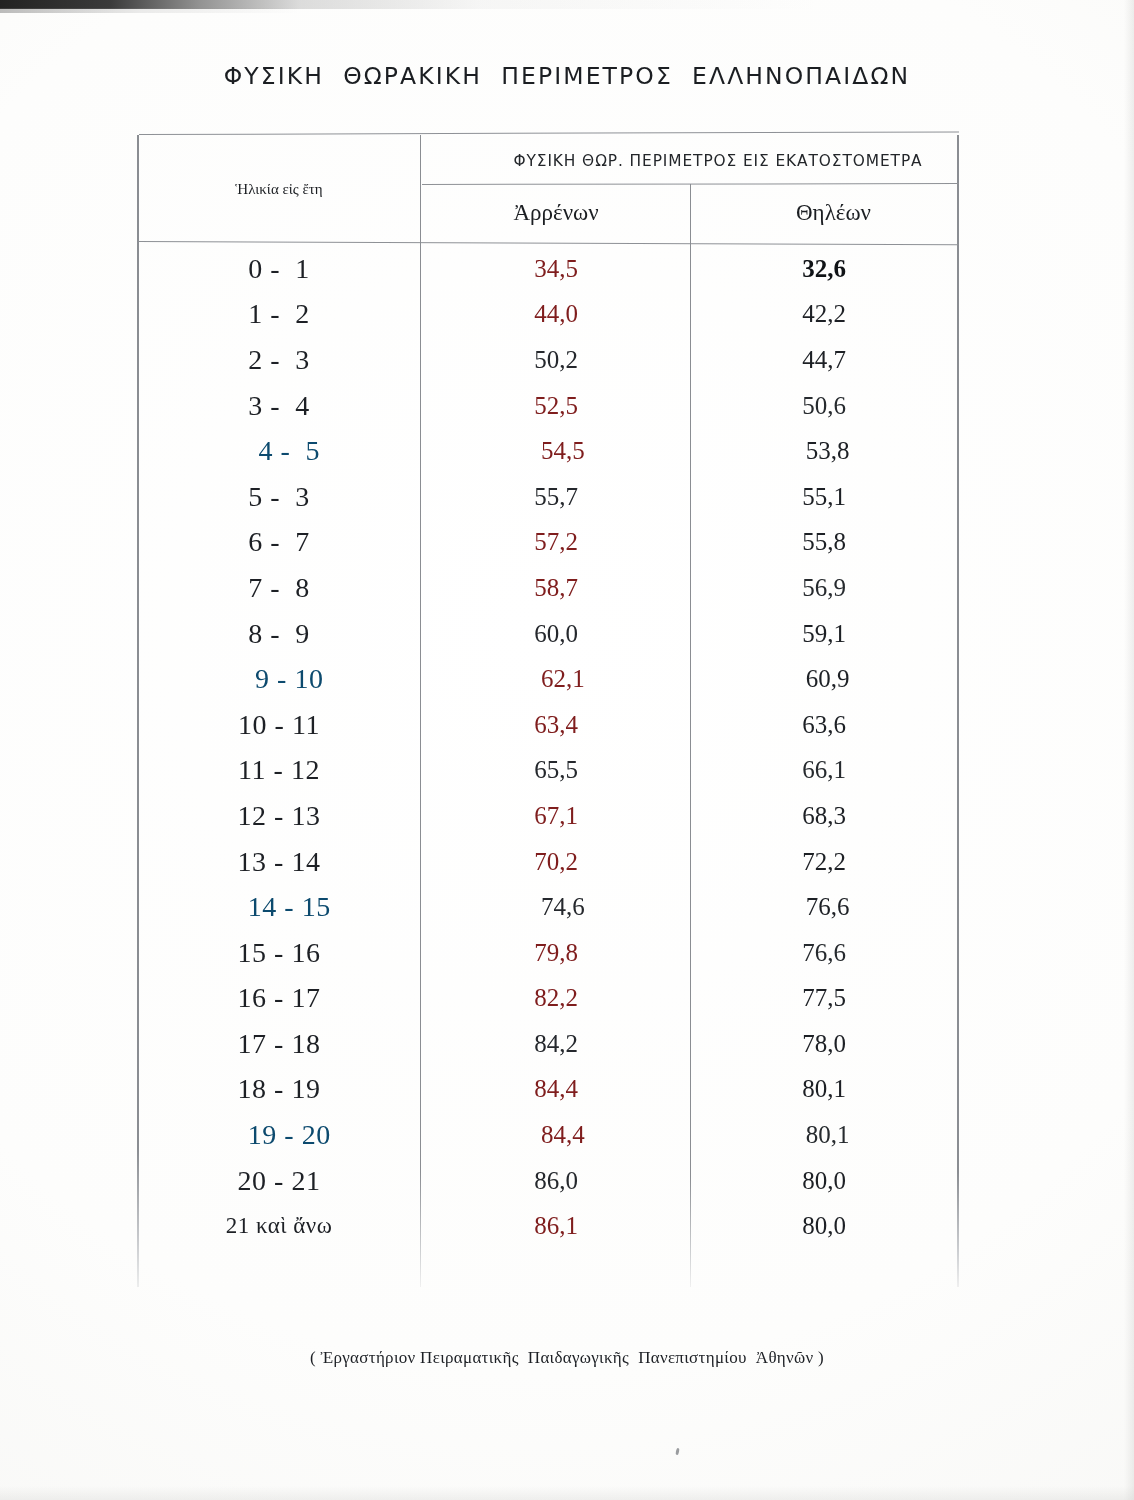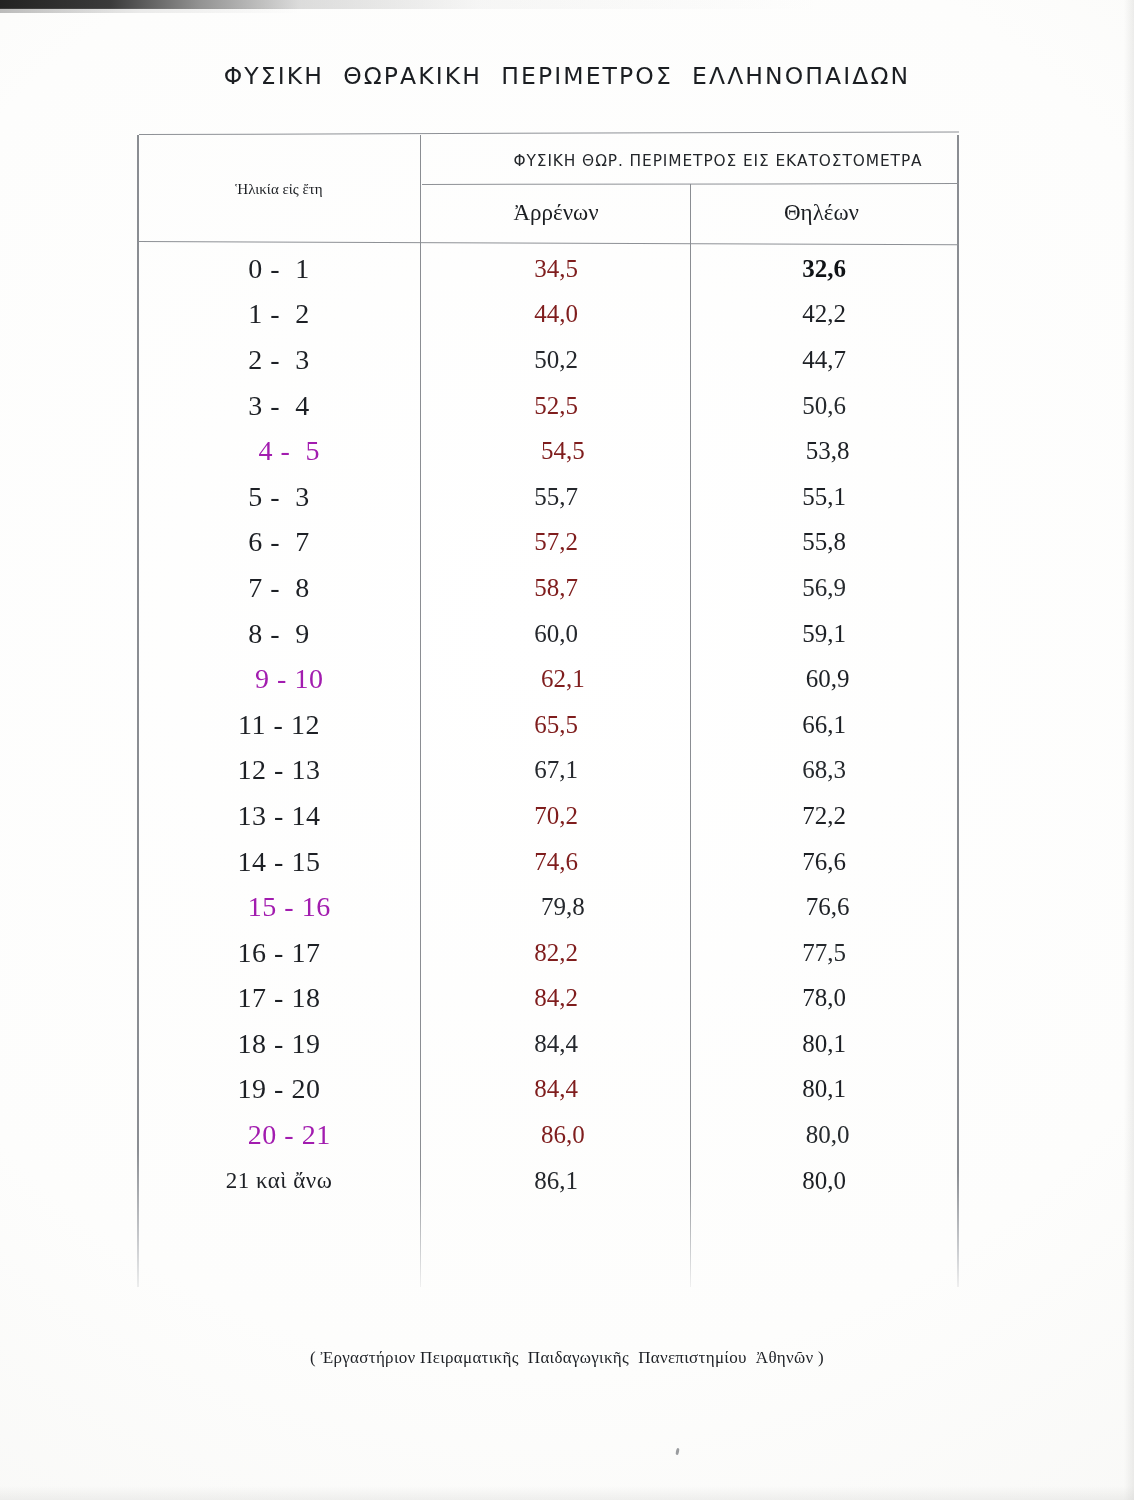--- a/index.html
+++ b/index.html
@@ -141,21 +141,21 @@
     position: absolute;
     top: 51px;
     height: 56px;
     display: flex;
     align-items: center;
     justify-content: center;
     font-size: 23px;
     color: #1b1e22;
   }
   .hdr-male   { left: 285px; width: 268px; }
-  .hdr-female { left: 552px; width: 265px; }
+  .hdr-female { left: 564px; width: 265px; }
 
   
   .rows {
     position: absolute;
     left: 0;
     top: 112px;
     width: 822px;
   }
   .row {
     position: relative;
@@ -182,21 +182,21 @@
     text-align: center;
     font-size: 25px;
     color: #1d2025;
   }
   .row.first .cell-f { font-weight: 700; color: #101316; }
   .cell-age.word { font-size: 23px; }
 
   
   .row:nth-child(3n)  .cell-m { color: #25282d; }
   .row:nth-child(4n)  .cell-f { color: #262a2e; }
-  .row:nth-child(5n)  .cell-age { color: #a21caf; padding-left: 12px; }
+  .row:nth-child(5n)  .cell-age { color: #0c4a6e; padding-left: 12px; }
 
   
   .caption {
     position: absolute;
     left: 0;
     top: 1348px;
     width: 1134px;
     text-align: center;
     font-size: 17px;
     color: #1d2025;
@@ -290,20 +290,25 @@
         <div class="cell-age">8 -  9</div>
         <div class="cell-m">60,0</div>
         <div class="cell-f">59,1</div>
       </div>
       <div class="row">
         <div class="cell-age">9 - 10</div>
         <div class="cell-m">62,1</div>
         <div class="cell-f">60,9</div>
       </div>
       <div class="row">
+        <div class="cell-age">10 - 11</div>
+        <div class="cell-m">63,4</div>
+        <div class="cell-f">63,6</div>
+      </div>
+      <div class="row">
         <div class="cell-age">11 - 12</div>
         <div class="cell-m">65,5</div>
         <div class="cell-f">66,1</div>
       </div>
       <div class="row">
         <div class="cell-age">12 - 13</div>
         <div class="cell-m">67,1</div>
         <div class="cell-f">68,3</div>
       </div>
       <div class="row">

